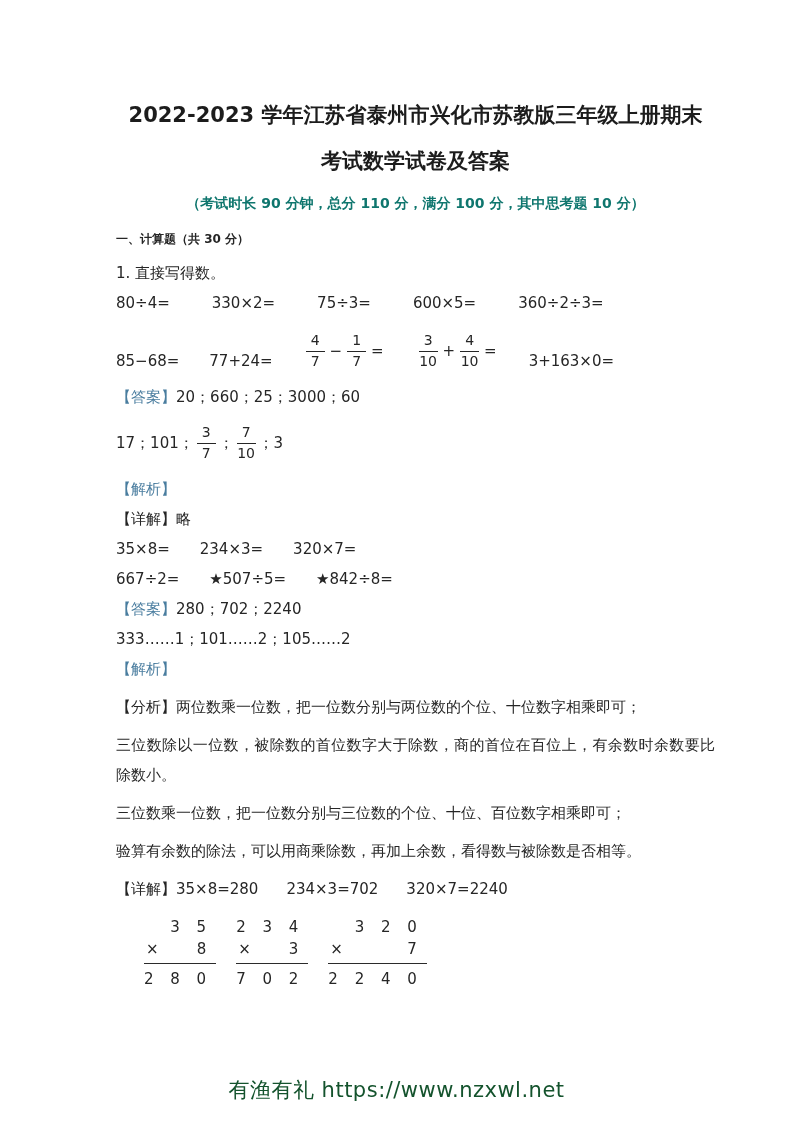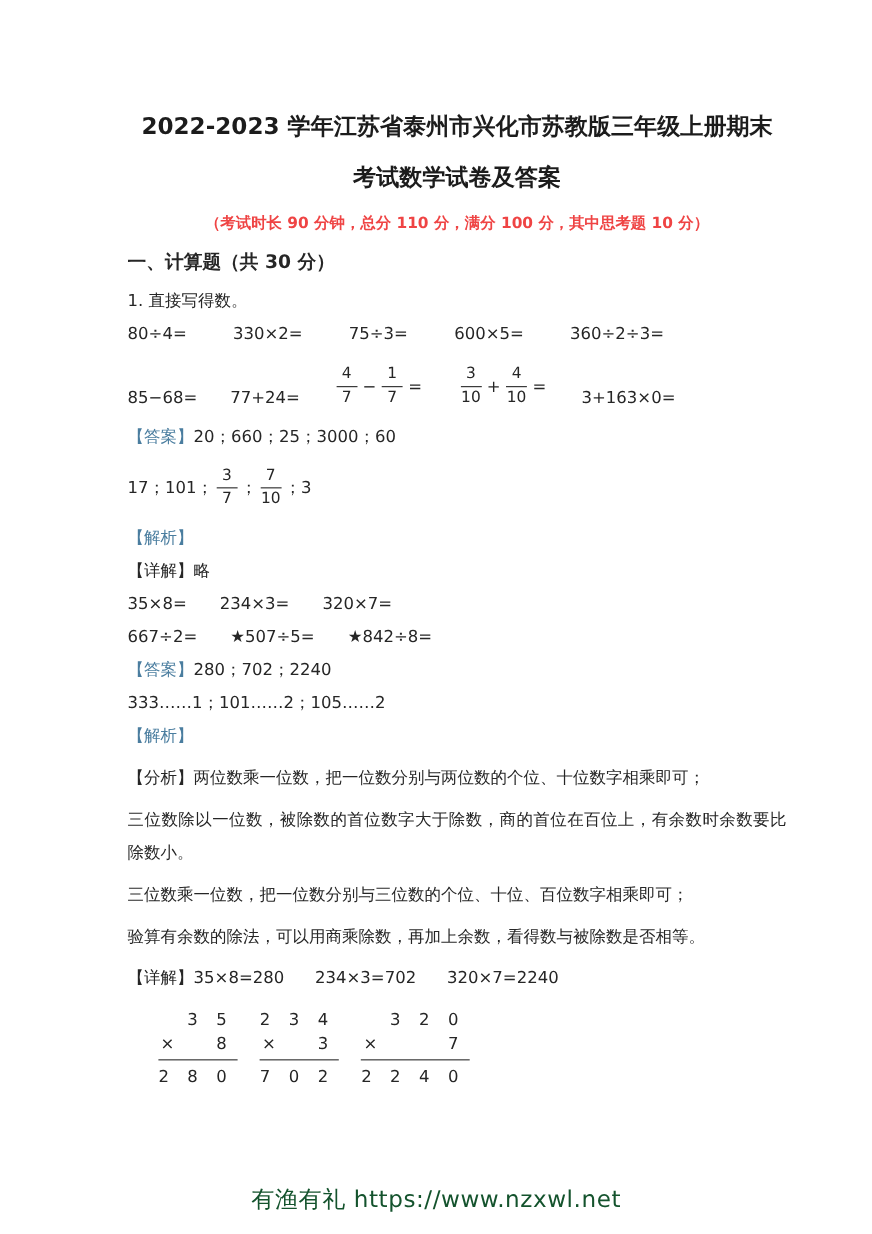--- a/index.html
+++ b/index.html
@@ -13,24 +13,24 @@
     margin:0 auto;
   }
   .content { padding:92px 78px 0 116px; font-size:15px; }
 
   .doc-title {
     text-align:center; font-weight:bold; font-size:21px;
     line-height:46px; color:#1c1c1c;
   }
   .doc-subtitle {
     text-align:center; font-weight:bold; font-size:14px;
-    line-height:30px; margin-top:4px; color:#ef4444;
+    line-height:30px; margin-top:4px; color:#0f766e;
   }
   .section-heading {
-    font-weight:bold; font-size:17px; line-height:30px; margin-top:6px;
+    font-weight:bold; font-size:12px; line-height:30px; margin-top:6px;
   }
   .line { line-height:30px; }
   .q-title { margin-top:4px; }
 
   .expr-row { display:flex; gap:42px; align-items:flex-start; }
   .expr-row.tight { gap:30px; }
   .expr { white-space:nowrap; }
 
   .frac-row { margin-top:4px; min-height:52px; display:flex; align-items:flex-end; gap:30px; padding-bottom:2px; }
   .frac-expr { display:inline-flex; align-items:center; white-space:nowrap; padding-bottom:4px; }

